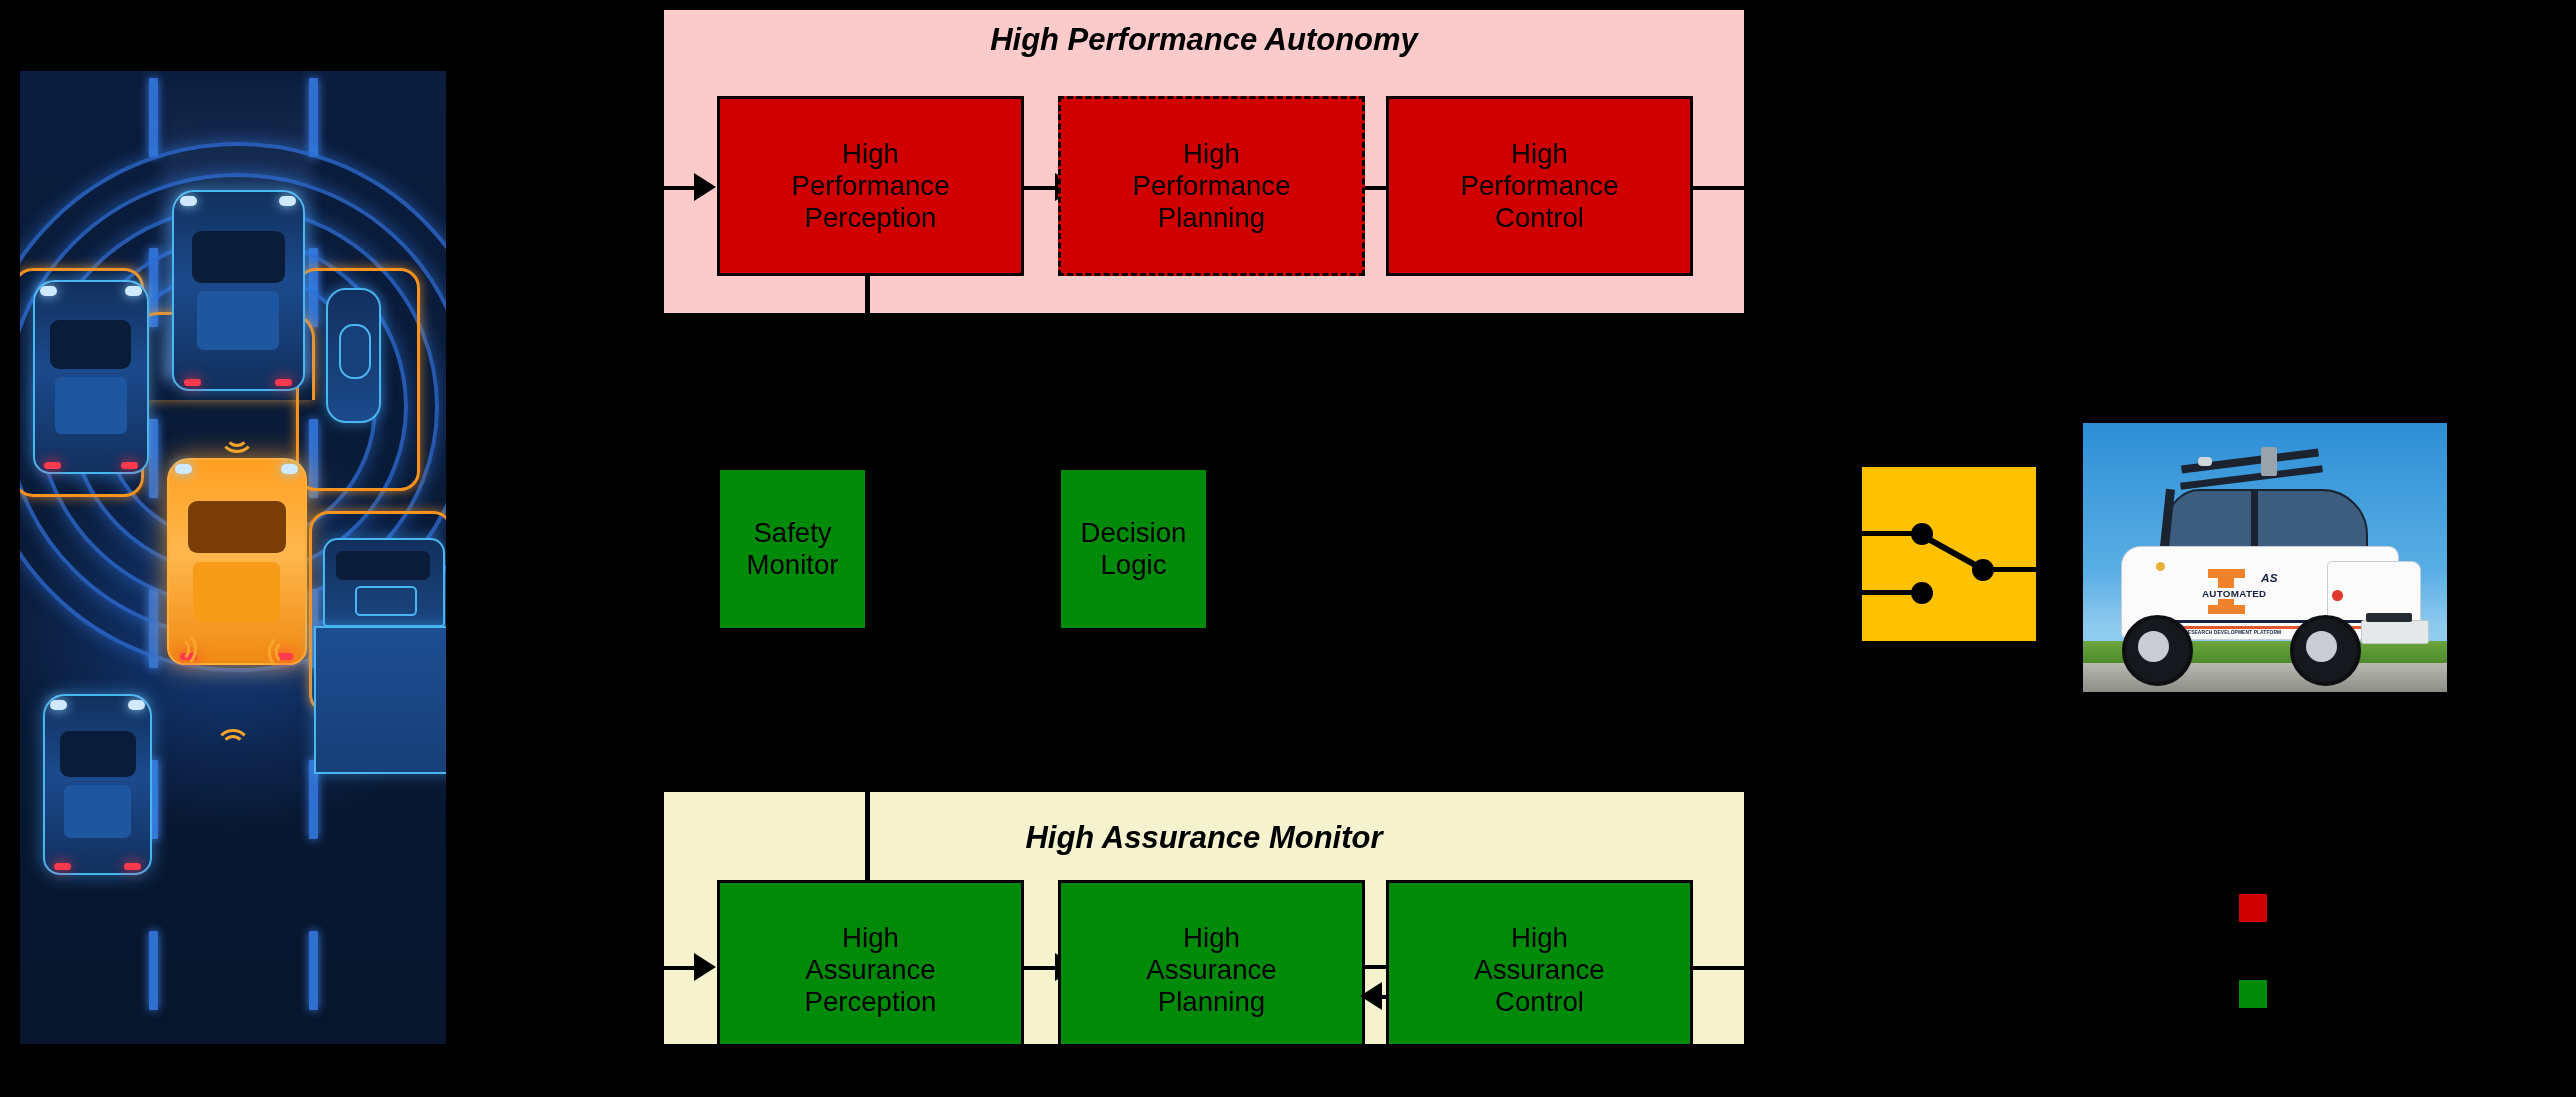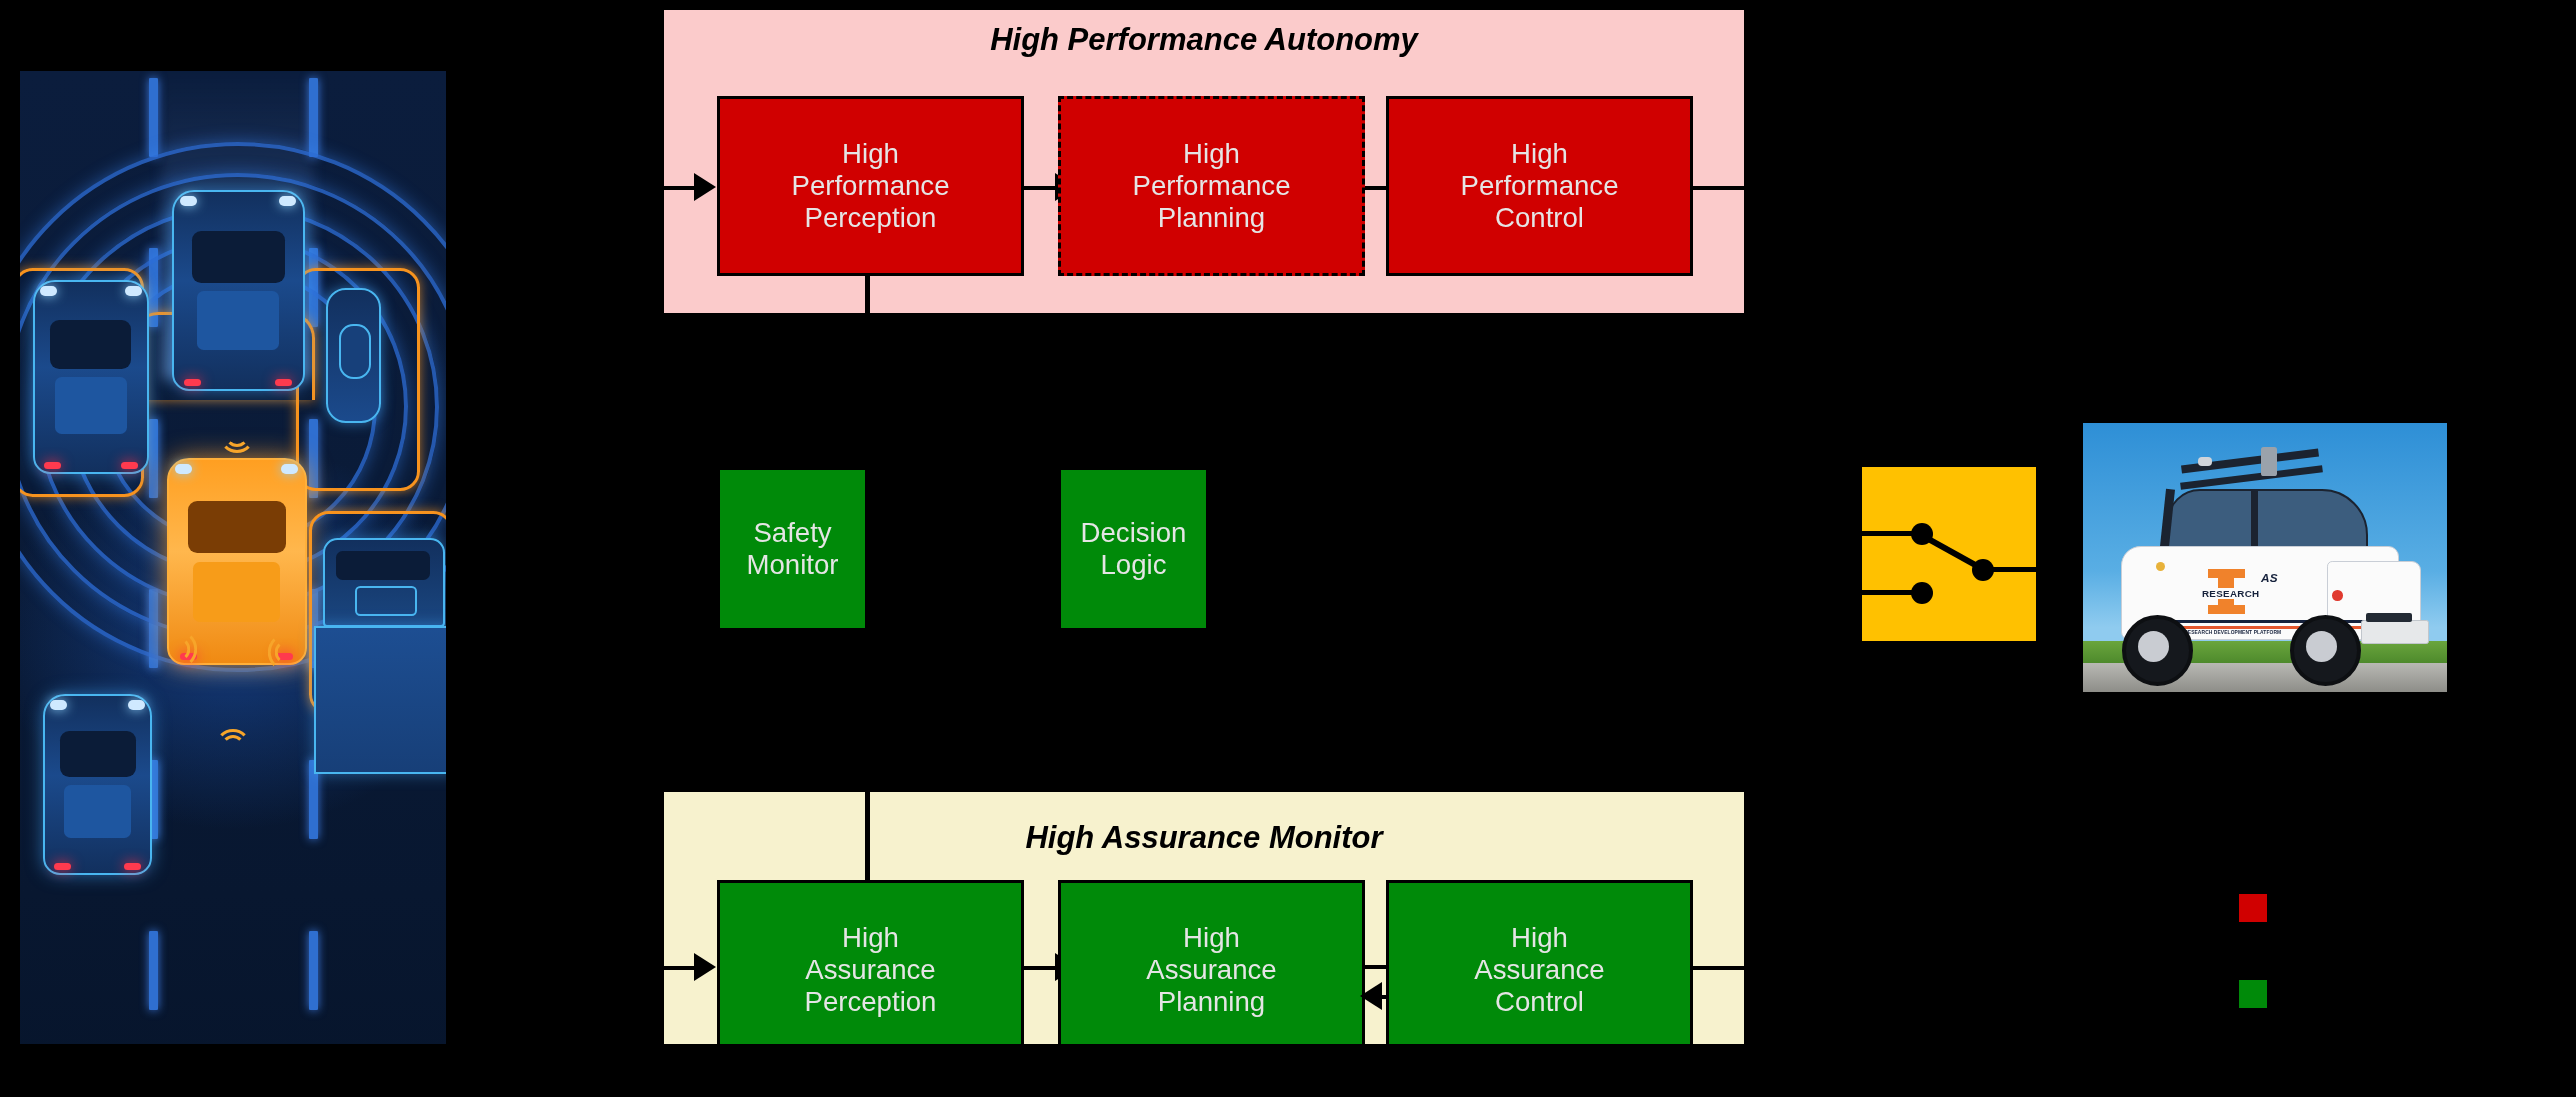--- a/index.html
+++ b/index.html
@@ -110,21 +110,21 @@
     text-align: center;
     font-style: italic;
     font-weight: 700;
     color: #000000;
     font-size: 31px;
     white-space: nowrap;
   }
   .node {
     box-sizing: border-box;
     border: 3.3px solid #000000;
-    color: #e5e5e5;
+    color: #000000;
     display: flex;
     align-items: center;
     justify-content: center;
     text-align: center;
     font-size: 27.6px;
     line-height: 1.17;
     white-space: pre-line;
   }
   .node-red   { background: #d00000; }
   .node-green { background: #008a09; }
@@ -379,21 +379,21 @@
 
     <div class="veh-body" style="left:38px; top:123px; width:276px; height:92px; border-radius:19.7px 10.5px 7.9px 7.9px;"></div>
     <div class="veh-body" style="left:244px; top:138px; width:92px; height:77px; border-radius:5.2px 9.2px 6.6px 6.6px;"></div>
 
     <div class="veh-stripe2" style="left:60px; top:197px; width:243px;"></div>
     <div class="veh-stripe" style="left:60px; top:203px; width:243px;"></div>
 
     <div class="veh-i" style="left:125px; top:146px; width:37px; height:9.2px;"></div>
     <div class="veh-i" style="left:135px; top:155px; width:15.7px; height:27.6px;"></div>
     <div class="veh-i" style="left:125px; top:182px; width:37px; height:9.2px;"></div>
-    <div class="veh-text" style="left:117px; top:165px; font-size:9.8px; background:#fbfbfb; padding:0 2px;">RESEARCH</div>
+    <div class="veh-text" style="left:117px; top:165px; font-size:9.8px; background:#fbfbfb; padding:0 2px;">AUTOMATED</div>
 
     <div class="veh-text" style="left:68px; top:207px; font-size:4.9px; letter-spacing:0.1px;">AUTOMATED RESEARCH DEVELOPMENT PLATFORM</div>
     <div class="veh-text" style="left:178px; top:148px; font-size:11.8px; font-style:italic;">AS</div>
 
     <div class="veh-wheel" style="left:39px; top:192px; width:63px; height:63px;">
       <div class="veh-rim" style="left:11.8px; top:11.8px; width:31.5px; height:31.5px;"></div>
     </div>
     <div class="veh-wheel" style="left:207px; top:192px; width:63px; height:63px;">
       <div class="veh-rim" style="left:11.8px; top:11.8px; width:31.5px; height:31.5px;"></div>
     </div>

